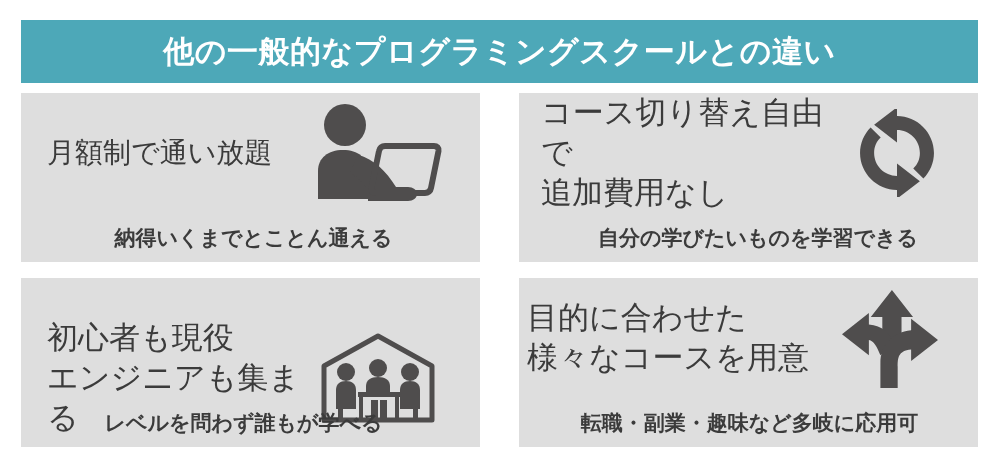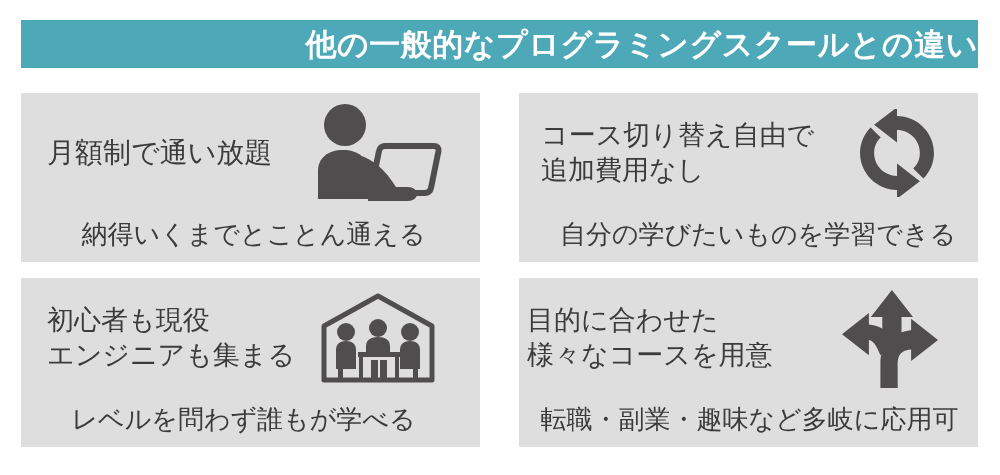--- a/index.html
+++ b/index.html
@@ -23,25 +23,25 @@
     background: #ffffff;
     box-sizing: border-box;
   }
 
   
   .banner {
     position: absolute;
     left: 21px;
     top: 20px;
     width: 957px;
-    height: 48px;
+    height: 63px;
     background: #4da8b8;
     display: flex;
     align-items: center;
-    justify-content: flex-end;
+    justify-content: center;
   }
   .banner-title {
     color: #ffffff;
     font-size: 31px;
     font-weight: bold;
     letter-spacing: 0.5px;
     line-height: 1;
     white-space: nowrap;
   }
 
@@ -74,21 +74,21 @@
     height: 120px;
     display: flex;
     align-items: center;
     justify-content: space-between;
     padding: 0 16px 0 20px;
     box-sizing: border-box;
   }
 
   .card-heading {
     color: #3b3b3b;
-    font-size: 27px;
+    font-size: 31px;
     font-weight: normal;
     line-height: 1.28;
     letter-spacing: 0px;
     white-space: pre-line;
     flex: 0 1 auto;
   }
   .card-heading.one-line {
     font-size: 28px;
   }
 
@@ -102,35 +102,36 @@
   }
   .card-icon svg { display: block; }
 
   .card-sub {
     position: absolute;
     left: 0;
     right: 14px;
     bottom: 12px;
     text-align: center;
     color: #3b3b3b;
-    font-size: 26px;
+    font-size: 21px;
     line-height: 1.2;
     white-space: nowrap;
+    font-weight: bold;
   }
 
   
   .card-1 .card-top { padding-left: 26px; gap: 20px; }
   .card-1 .card-icon { width: 140px; margin-right: 16px; }
   .card-1 .card-sub { text-align: center; padding-left: 20px; }
 
   .card-2 .card-top { padding-left: 22px; }
   .card-2 .card-icon { width: 110px; margin-right: 10px; }
   .card-2 .card-sub { text-align: center; padding-left: 33px; }
 
-  .card-3 .card-top { padding-left: 26px; }
+  .card-3 .card-top { padding-left: 26px; margin-top: 40px; }
   .card-3 .card-icon { width: 140px; margin-right: 16px; }
   .card-3 .card-sub { text-align: center; }
 
   .card-4 .card-top { padding-left: 8px; }
   .card-4 .card-icon { width: 120px; margin-right: 12px; }
   .card-4 .card-sub { text-align: center; padding-left: 16px; }
 </style>
 </head>
 <body>
 

